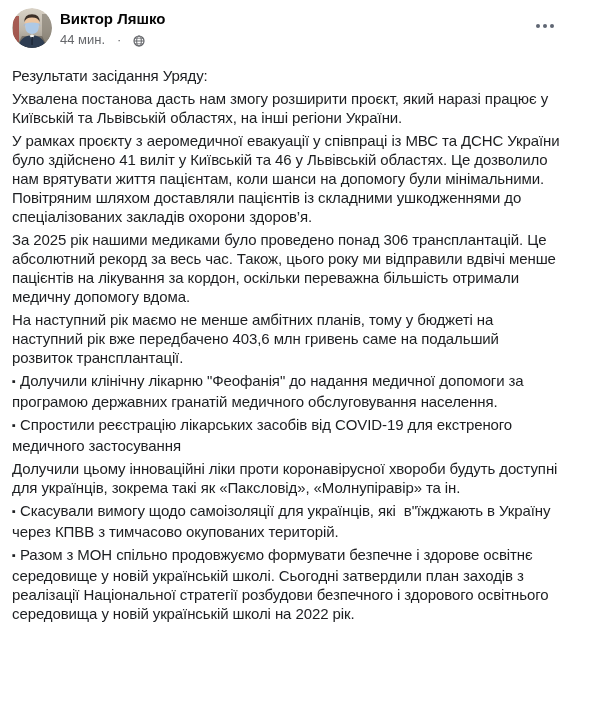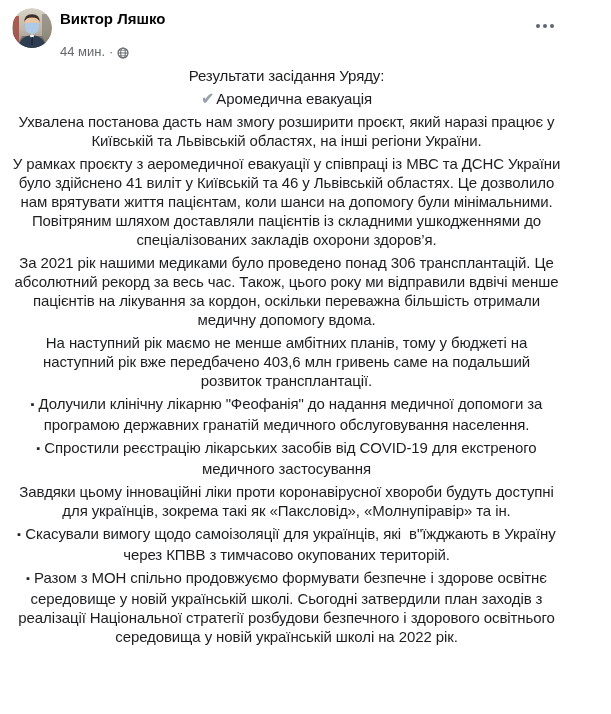--- a/index.html
+++ b/index.html
@@ -19,41 +19,41 @@
     width:40px; height:40px; border-radius:50%;
     overflow:hidden; cursor:pointer;
   }
   .hdr-text { position:absolute; left:60px; top:9px; }
   .author-name {
     font-size:15px; font-weight:bold; color:#050505;
     line-height:19px; text-decoration:none; cursor:pointer; display:block;
   }
   .meta-row {
     font-size:13px; color:#65676b; line-height:17px;
-    display:flex; align-items:center; gap:4px; margin-top:15px;
+    display:flex; align-items:center; gap:12px; margin-top:3px;
   }
   .meta-row .ts { cursor:pointer; }
   .globe { width:12px; height:12px; display:inline-block; }
   .menu-btn {
     position:absolute; right:16px; top:16px;
     width:28px; height:20px;
     display:flex; align-items:center; justify-content:center; gap:3px;
     cursor:pointer; border-radius:4px;
   }
   .menu-btn i {
     width:4px; height:4px; border-radius:50%;
     background:#5f6673; display:block;
   }
 
   
   .post-body {
     padding:10px 14px 0 12px;
     font-size:15px; line-height:19px; letter-spacing:-0.1px;
   }
-  .para { margin:0 0 4px 0; white-space:pre-wrap;text-align:center; }
+  .para { margin:0 0 4px 0; white-space:pre-wrap; }
   .bullet {
     font-size:11px; color:#1c1e21; letter-spacing:0;
     position:relative; top:-1px; margin-right:4px;
   }
   .check {
     font-size:16px; color:#98a3af; margin-right:2px;
     text-shadow:0 0 0 #98a3af;
   }
 </style>
 </head>
@@ -111,25 +111,24 @@
 
     <div class="menu-btn" title="">
       <i></i>
       <i></i>
       <i></i>
     </div>
   </div>
 
   <div class="post-body">
       <p class="para">Результати засідання Уряду:</p>
-      <p class="para"><span class="check">✔</span>Аромедична евакуація</p>
       <p class="para">Ухвалена постанова дасть нам змогу розширити проєкт, який наразі працює у Київській та Львівській областях, на інші регіони України.</p>
       <p class="para">У рамках проєкту з аеромедичної евакуації у співпраці із МВС та ДСНС України було здійснено 41 виліт у Київській та 46 у Львівській областях. Це дозволило нам врятувати життя пацієнтам, коли шанси на допомогу були мінімальними. Повітряним шляхом доставляли пацієнтів із складними ушкодженнями до спеціалізованих закладів охорони здоров’я.</p>
-      <p class="para">За 2021 рік нашими медиками було проведено понад 306 трансплантацій. Це абсолютний рекорд за весь час. Також, цього року ми відправили вдвічі менше пацієнтів на лікування за кордон, оскільки переважна більшість отримали медичну допомогу вдома.</p>
+      <p class="para">За 2025 рік нашими медиками було проведено понад 306 трансплантацій. Це абсолютний рекорд за весь час. Також, цього року ми відправили вдвічі менше пацієнтів на лікування за кордон, оскільки переважна більшість отримали медичну допомогу вдома.</p>
       <p class="para">На наступний рік маємо не менше амбітних планів, тому у бюджеті на наступний рік вже передбачено 403,6 млн гривень саме на подальший розвиток трансплантації.</p>
       <p class="para"><span class="bullet">▪</span>Долучили клінічну лікарню "Феофанія" до надання медичної допомоги за програмою державних гранатій медичного обслуговування населення.</p>
       <p class="para"><span class="bullet">▪</span>Спростили реєстрацію лікарських засобів від COVID-19 для екстреного медичного застосування</p>
-      <p class="para">Завдяки цьому інноваційні ліки проти коронавірусної хвороби будуть доступні для українців, зокрема такі як «Паксловід», «Молнупіравір» та ін.</p>
+      <p class="para">Долучили цьому інноваційні ліки проти коронавірусної хвороби будуть доступні для українців, зокрема такі як «Паксловід», «Молнупіравір» та ін.</p>
       <p class="para"><span class="bullet">▪</span>Скасували вимогу щодо самоізоляції для українців, які  в"їжджають в Україну через КПВВ з тимчасово окупованих територій.</p>
       <p class="para"><span class="bullet">▪</span>Разом з МОН спільно продовжуємо формувати безпечне і здорове освітнє середовище у новій українській школі. Сьогодні затвердили план заходів з реалізації Національної стратегії розбудови безпечного і здорового освітнього середовища у новій українській школі на 2022 рік.</p>
     </div>
 
 </div>
 
 </body></html>

